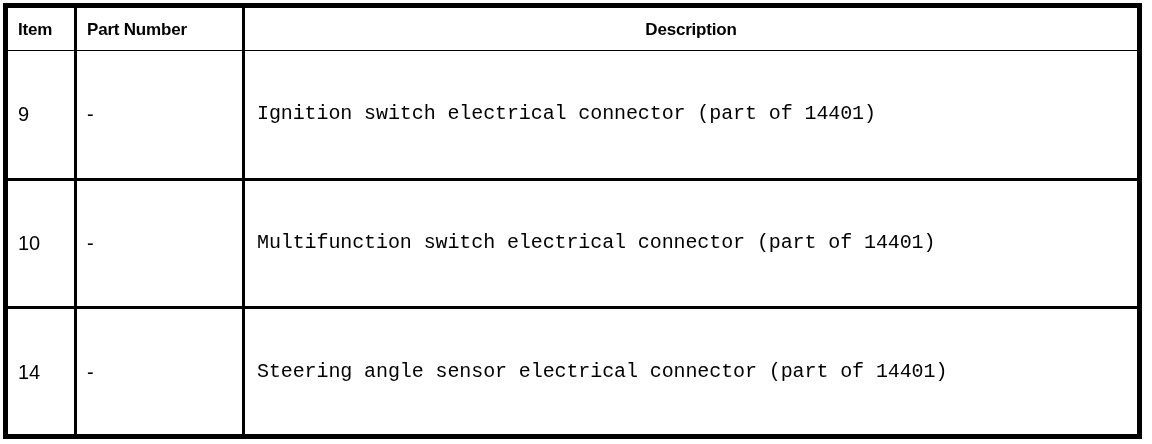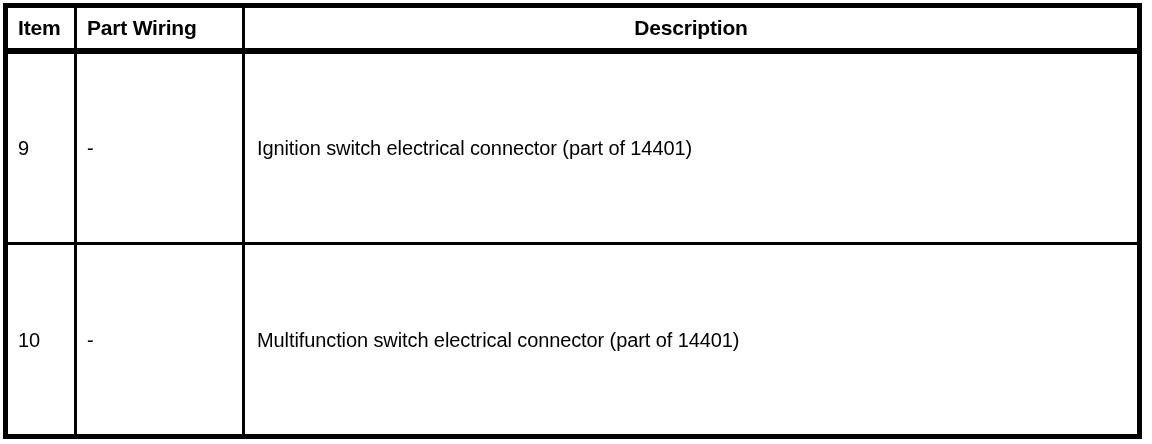--- a/index.html
+++ b/index.html
@@ -52,23 +52,23 @@
   table.parts-table th.c-part,
   table.parts-table td.c-part {
     border-right: 3px solid #000000;
   }
 
   
   table.parts-table thead tr {
     height: 45px;
   }
   table.parts-table thead th {
-    border-bottom: 6px solid #000000;
+    border-bottom: 1px solid #000000;
     font-weight: bold;
-    font-size: 21px;
+    font-size: 17px;
     line-height: 1;
     letter-spacing: -0.2px;
   }
   table.parts-table thead th.c-item,
   table.parts-table thead th.c-part {
     text-align: left;
     padding-left: 10px;
   }
   table.parts-table thead th.c-desc {
   }
@@ -84,45 +84,51 @@
     font-weight: normal;
     font-size: 20px;
     line-height: 1.1;
     text-align: left;
     padding-left: 10px;
     letter-spacing: -0.1px;
     white-space: nowrap;
   }
   table.parts-table tbody td.c-desc {
     padding-left: 12px;
+    font-family: Liberation Mono, monospace;
   }
 </style>
 </head>
 <body>
 
 <div id="table-wrap">
   <table class="parts-table">
     <colgroup>
       <col class="col-item">
       <col class="col-partnumber">
       <col class="col-description">
     </colgroup>
     <thead>
       <tr>
         <th class="c-item">Item</th>
-        <th class="c-part">Part Wiring</th>
+        <th class="c-part">Part Number</th>
         <th class="c-desc">Description</th>
       </tr>
     </thead>
     <tbody id="table-body">
         <tr>
           <td class="c-item">9</td>
           <td class="c-part">-</td>
           <td class="c-desc">Ignition switch electrical connector (part of 14401)</td>
         </tr>
         <tr>
           <td class="c-item">10</td>
           <td class="c-part">-</td>
           <td class="c-desc">Multifunction switch electrical connector (part of 14401)</td>
         </tr>
+        <tr>
+          <td class="c-item">14</td>
+          <td class="c-part">-</td>
+          <td class="c-desc">Steering angle sensor electrical connector (part of 14401)</td>
+        </tr>
       </tbody>
   </table>
 </div>
 
 </body></html>

